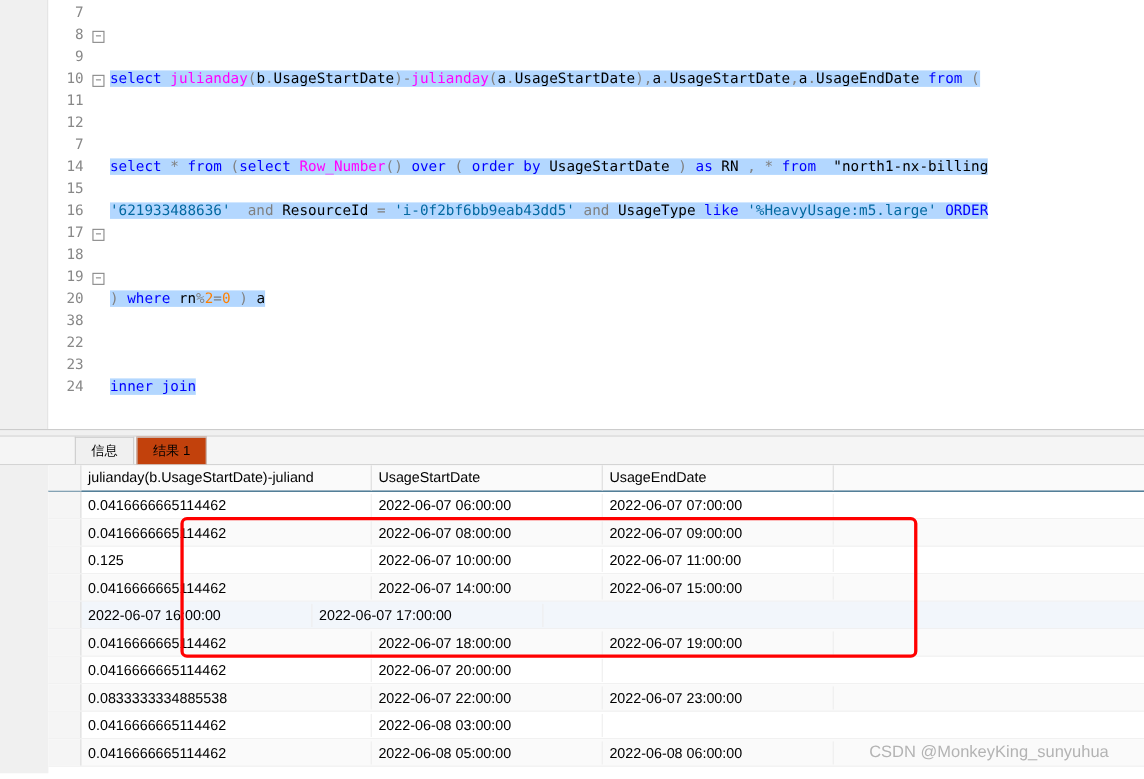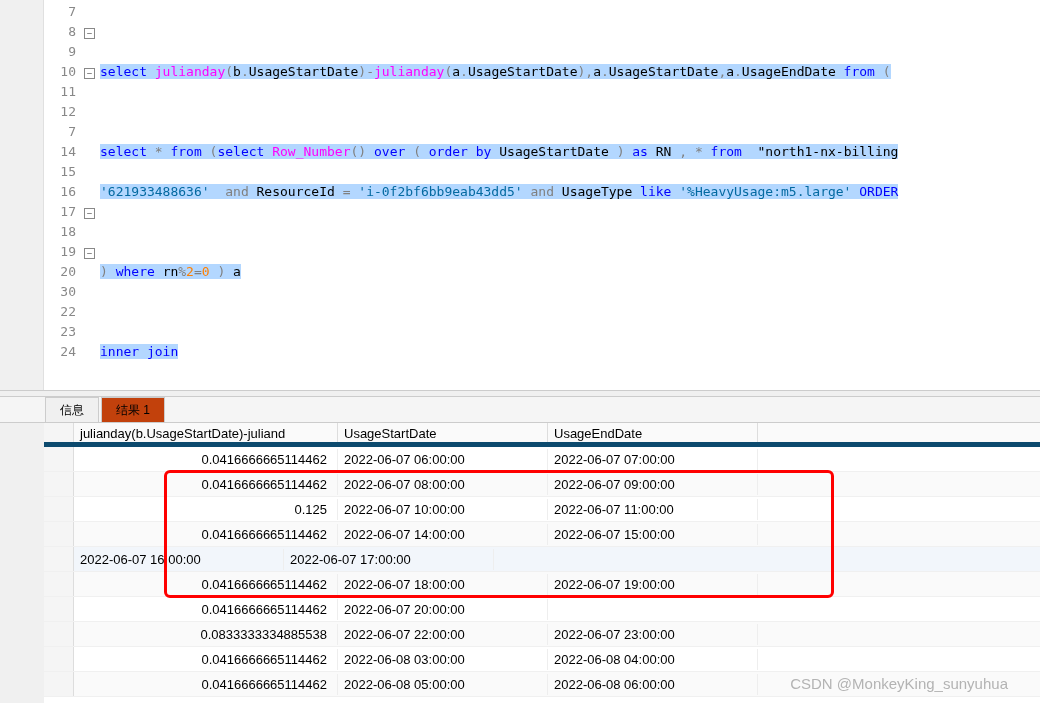--- a/index.html
+++ b/index.html
@@ -13,35 +13,35 @@
 .code-content { flex: 1; font-family: Consolas, monospace; font-size: 13px; line-height: 20px; padding-top: 2px; white-space: pre; overflow: hidden; }
 .code-line { height: 20px; }
 .sel { background: #b3d7ff; }
 .kw { color: #0000ff; }
 .fn { color: #ff00ff; }
 .str { color: #0369a1; }
 .num { color: #ff8000; }
 .op { color: #808080; }
 .id { color: #000; }
 .splitter { height: 7px; background: #f0f0f0; border-top: 1px solid #ccc; border-bottom: 1px solid #ccc; }
-.tabs-row { display: flex; height: 26px; background: #f5f5f5; border-bottom: 1px solid #ccc; padding-left: 45px; font-family: "Microsoft YaHei", sans-serif; font-size: 12px; }
+.tabs-row { display: flex; height: 26px; background: #f5f5f5; border-bottom: 1px solid #ccc; padding-left: 68px; font-family: "Microsoft YaHei", sans-serif; font-size: 12px; }
 .tab { padding: 4px 14px; border: 1px solid #ccc; border-bottom: none; background: #f0f0f0; margin-right: 2px; cursor: pointer; }
 .tab.active { background: #c2410c; }
 .results-area { display: flex; height: 280px; }
 .results-gutter { width: 44px; background: #f0f0f0; }
 .results-grid { flex: 1; position: relative; font-family: "Microsoft YaHei", Arial, sans-serif; font-size: 13px; }
-.grid-header { display: flex; height: 24px; background: #fafafa; border-bottom: 5px solid #0c4a6e; }
+.grid-header { display: flex; height: 24px; background: #fafafa; border-bottom: 1px solid #0c4a6e; }
 .grid-header-cell { padding: 3px 6px; border-right: 1px solid #ddd; overflow: hidden; white-space: nowrap; }
 .grid-body { }
 .grid-row { display: flex; height: 25px; border-bottom: 1px solid #f0f0f0; align-items: center; }
 .grid-row:nth-child(even) { background: #fafafa; }
 .grid-row.striped { background: #f2f6fb; }
 .grid-cell { padding: 3px 6px; border-right: 1px solid #eee; overflow: hidden; white-space: nowrap; }
 .row-handle { width: 30px; border-right: 1px solid #ddd; height: 100%; background: #f5f5f5; }
-.col-1 { width: 264px; text-align: right; padding-right: 10px; }
+.col-1 { width: 264px; padding-right: 10px; }
 .col-2 { width: 210px; }
 .col-3 { width: 210px; }
 .highlight-box { position: absolute; border: 3px solid #ff0000; border-radius: 6px; pointer-events: none; }
 .watermark { position: absolute; right: 32px; bottom: 16px; font-family: Arial, sans-serif; font-size: 15px; color: rgba(120,120,120,0.55); pointer-events: none; }
 </style>
 </head>
 <body>
 
 <div class="main-container">
   <div class="left-gutter"></div>
@@ -56,21 +56,21 @@
         <div>12</div>
         <div>7</div>
         <div>14</div>
         <div>15</div>
         <div>16</div>
         <div>17</div>
         <div>18</div>
         <div></div>
         <div>19</div>
         <div>20</div>
-        <div>30</div>
+        <div>38</div>
         <div>22</div>
         <div>23</div>
         <div>24</div>
     </div>
     <div class="fold-column">
       <div>&nbsp;</div>
       <div><span class="fold-marker">−</span></div>
       <div>&nbsp;</div>
       <div><span class="fold-marker">−</span></div>
       <div>&nbsp;</div>
@@ -165,21 +165,20 @@
         <div class="grid-row">
           <div class="row-handle"></div>
           <div class="grid-cell col-1">0.0833333334885538</div>
           <div class="grid-cell col-2">2022-06-07 22:00:00</div>
           <div class="grid-cell col-3">2022-06-07 23:00:00</div>
         </div>
         <div class="grid-row">
           <div class="row-handle"></div>
           <div class="grid-cell col-1">0.0416666665114462</div>
           <div class="grid-cell col-2">2022-06-08 03:00:00</div>
-          <div class="grid-cell col-3">2022-06-08 04:00:00</div>
         </div>
         <div class="grid-row">
           <div class="row-handle"></div>
           <div class="grid-cell col-1">0.0416666665114462</div>
           <div class="grid-cell col-2">2022-06-08 05:00:00</div>
           <div class="grid-cell col-3">2022-06-08 06:00:00</div>
         </div>
       </div>
     <div class="highlight-box" style="left:120px; top:47px; width:670px; height:128px;"></div>
   </div>

